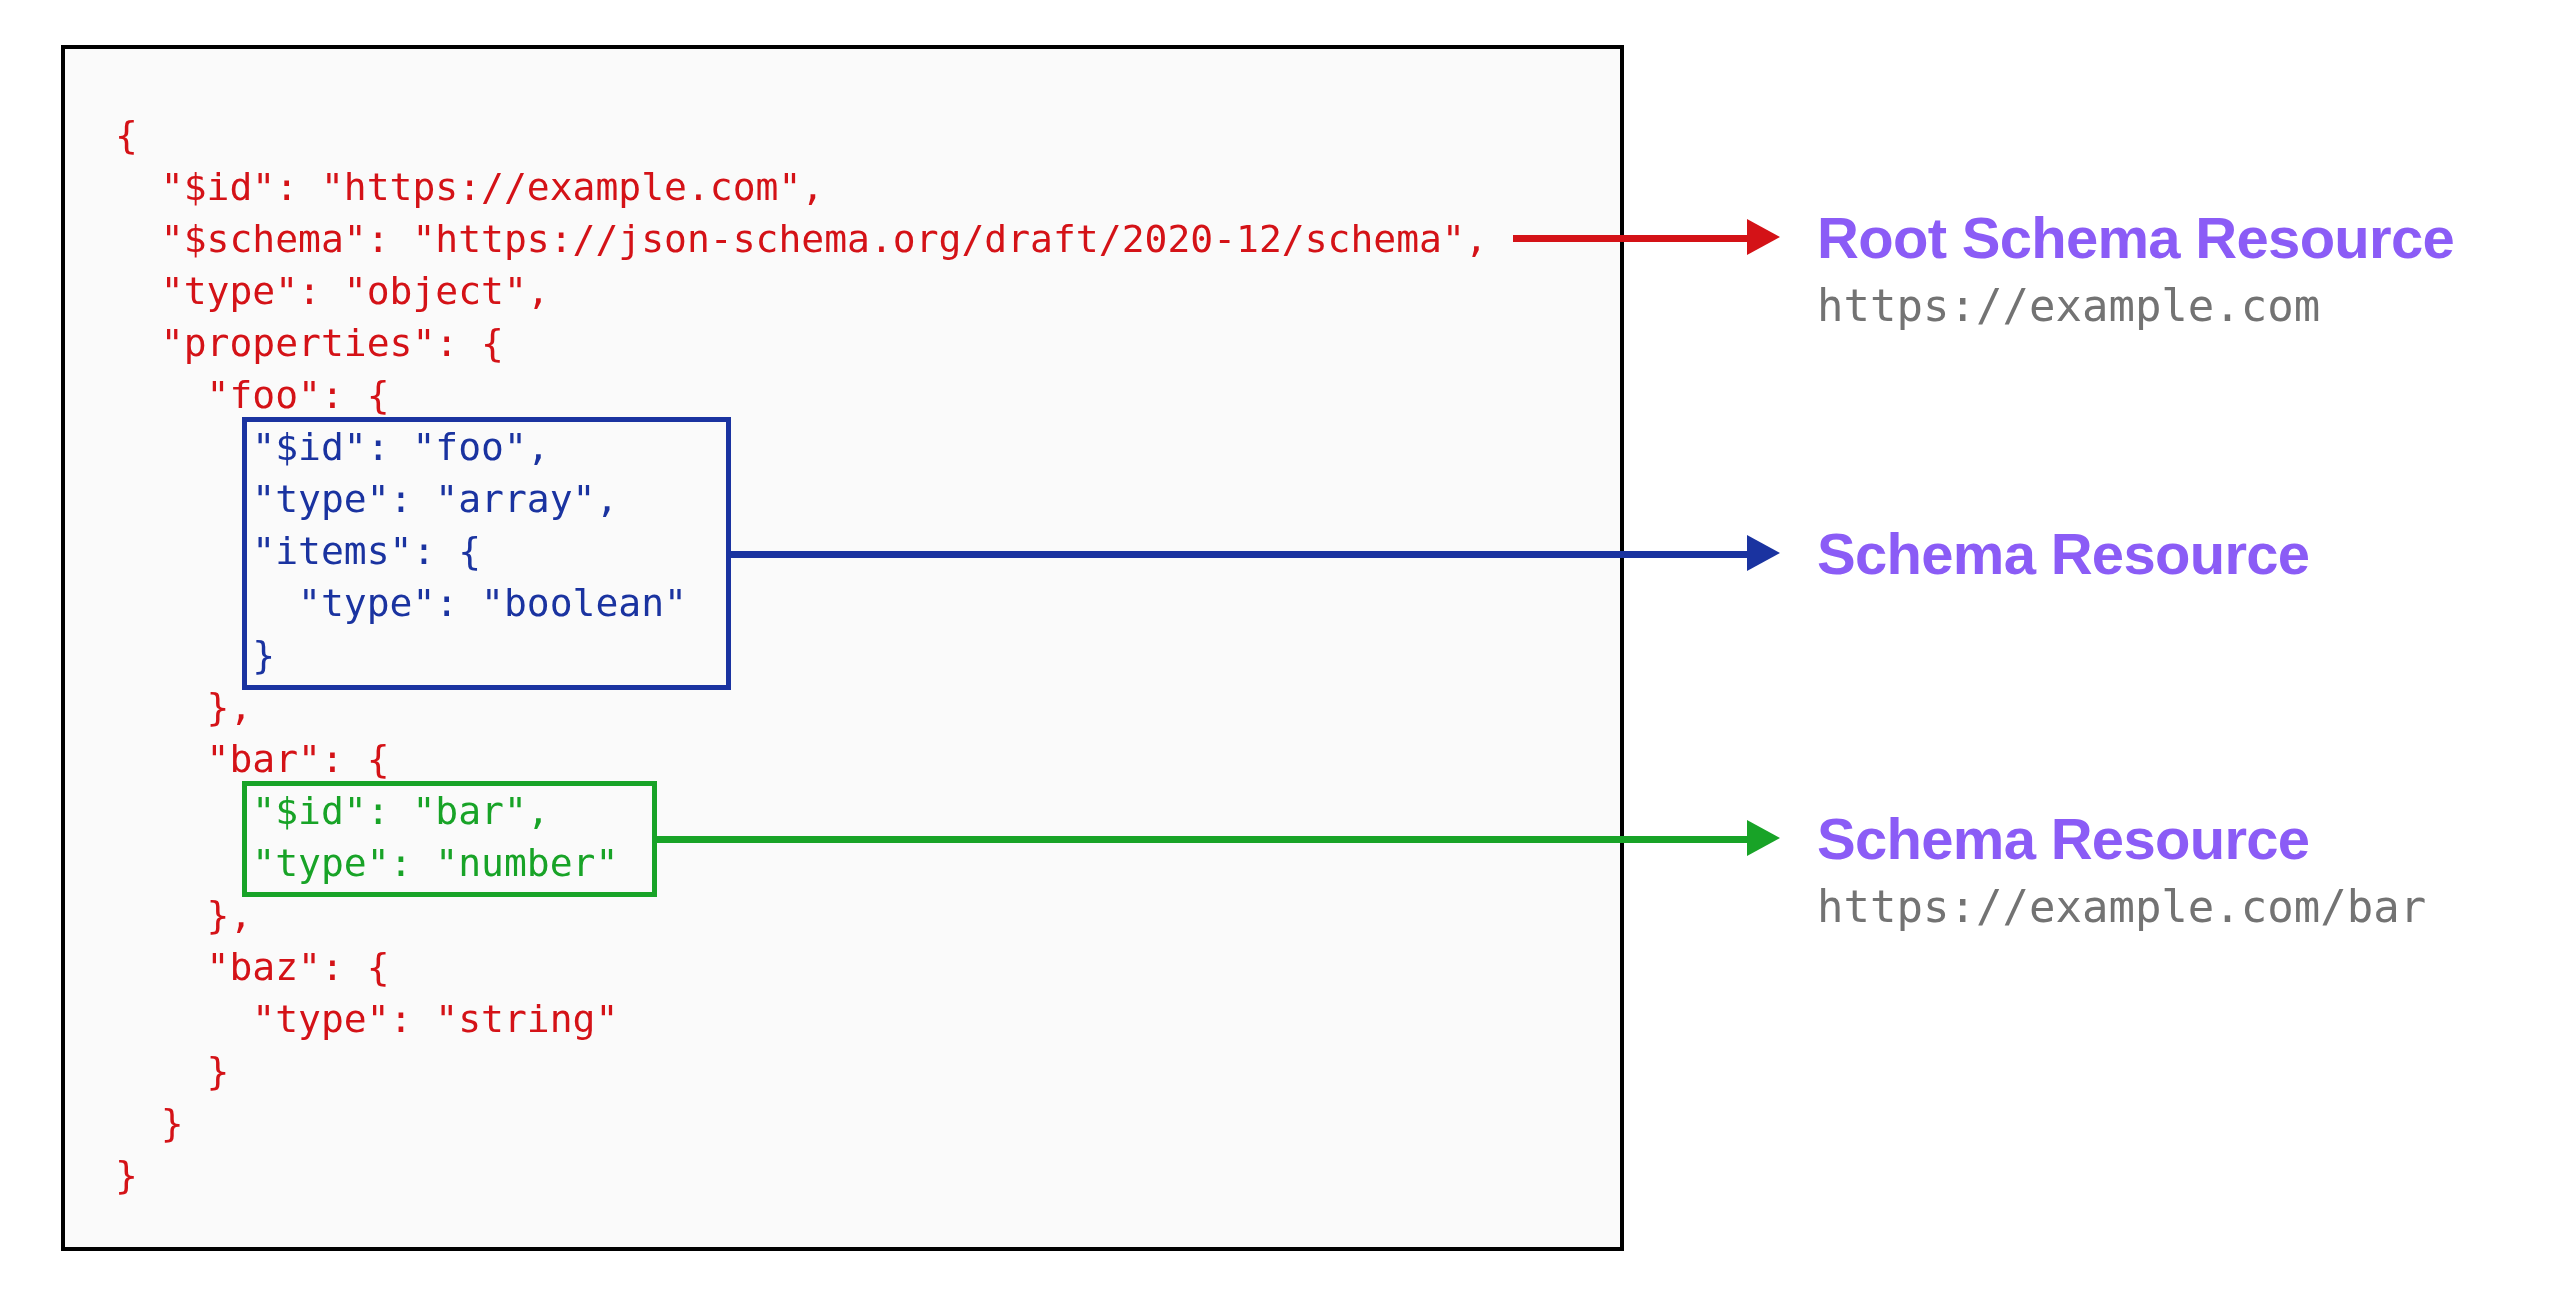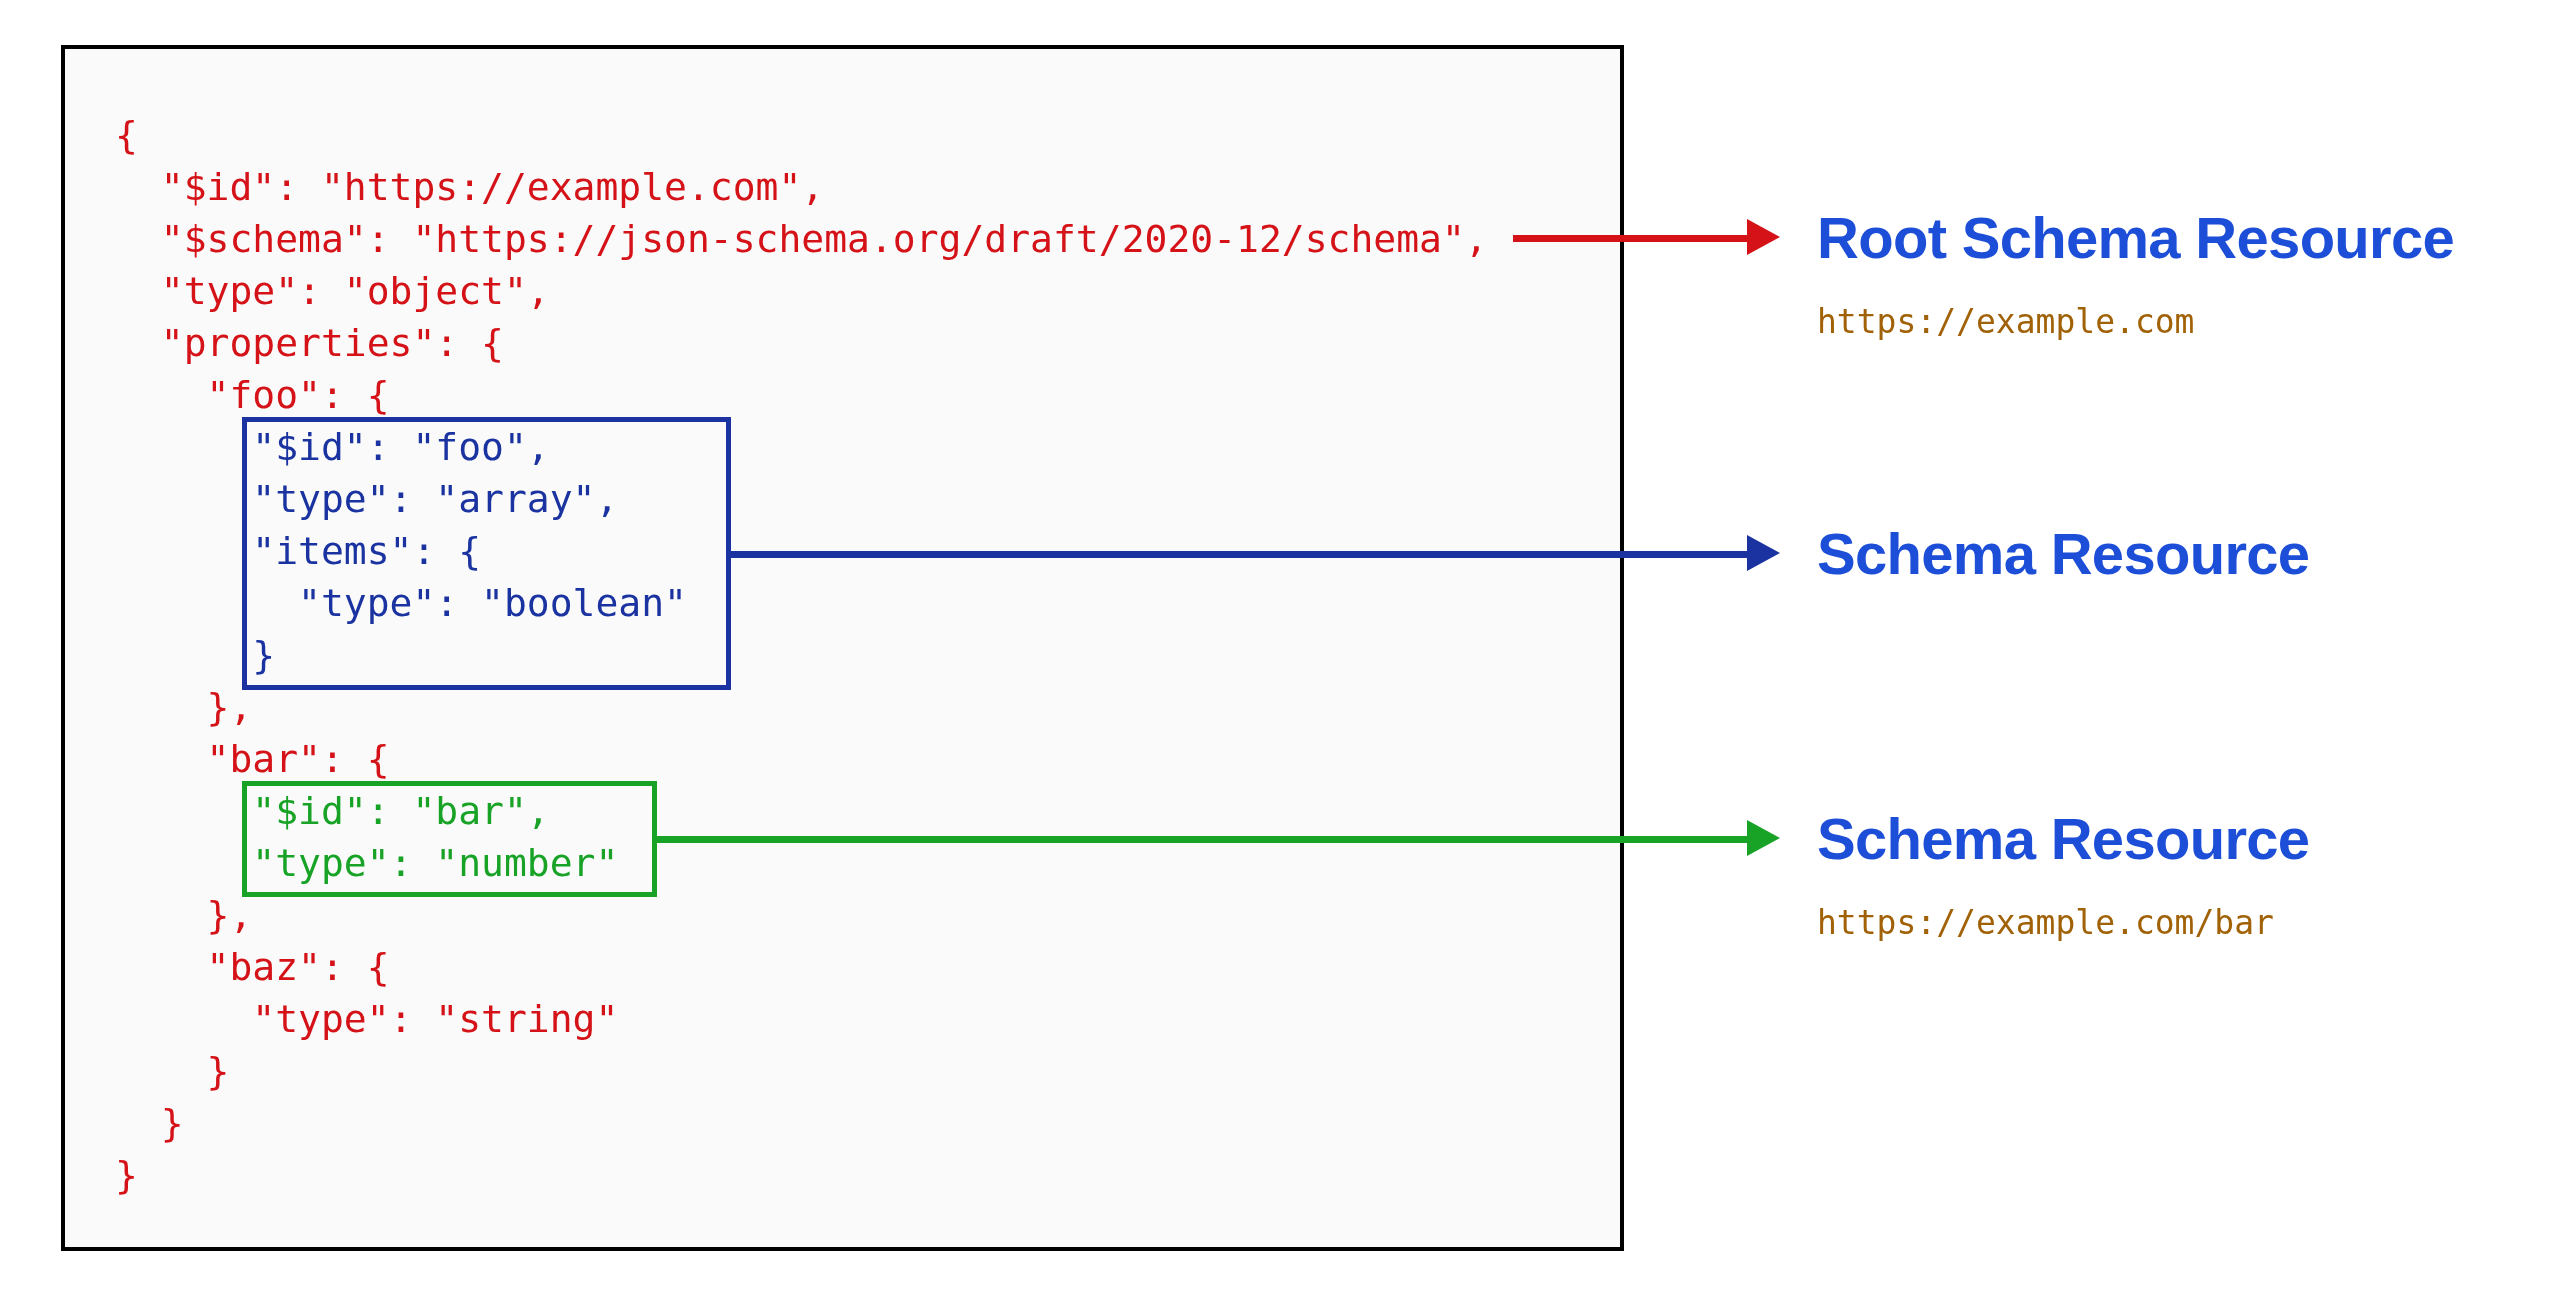--- a/index.html
+++ b/index.html
@@ -91,29 +91,29 @@
   }
   #annotation-0 { top: 203px; }
   #annotation-1 { top: 519px; }
   #annotation-2 { top: 804px; }
   .annotation-heading {
     font-family: "Liberation Sans", sans-serif;
     font-weight: bold;
     font-size: 58px;
     line-height: 69px;
     letter-spacing: -0.7px;
-    color: #1d4ed8;
+    color: #8b5cf6;
     white-space: nowrap;
   }
   .annotation-url {
-    margin-top: 24px;
+    margin-top: 8px;
     font-family: "DejaVu Sans Mono", monospace;
-    font-size: 33px;
+    font-size: 44px;
     line-height: 52px;
-    color: #a16207;
+    color: #737373;
     white-space: nowrap;
   }
 </style>
 </head>
 <body>
 
 <div class="canvas">
 
   <div class="panel"></div>
 

